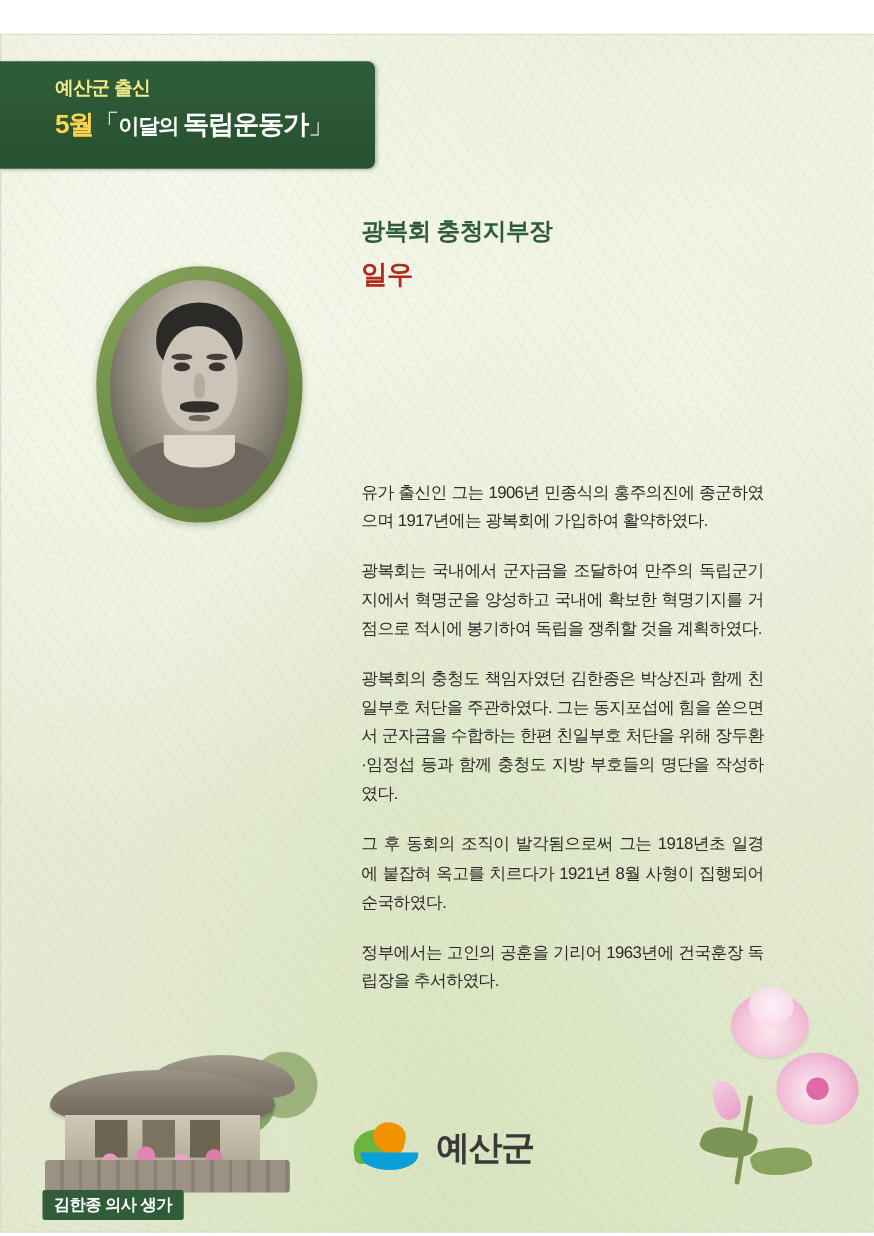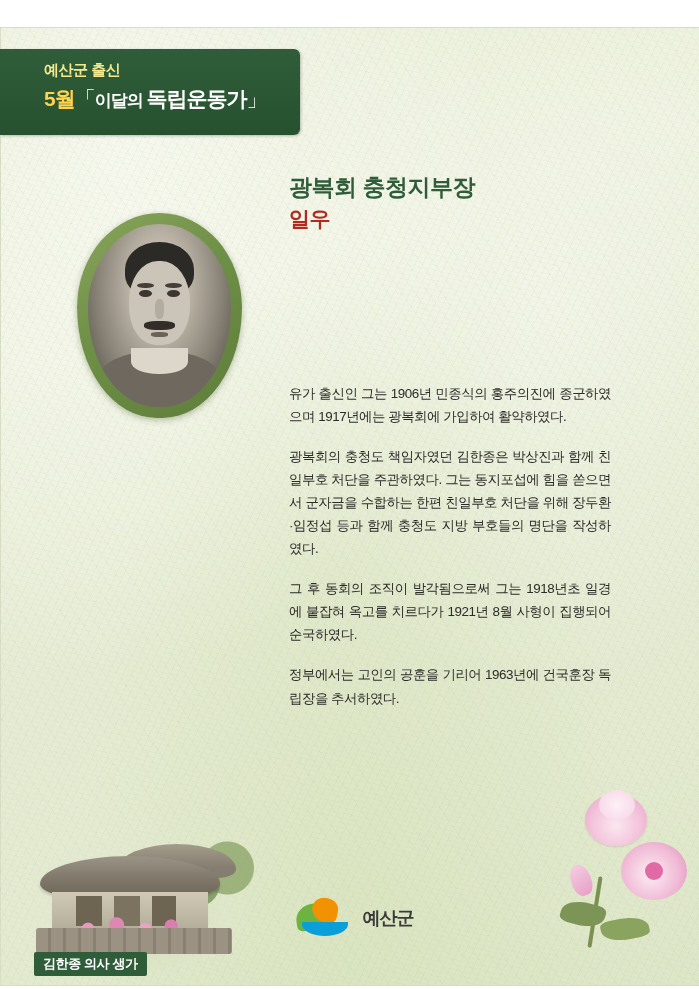--- a/index.html
+++ b/index.html
@@ -80,21 +80,21 @@
   .pp-brR{position:absolute;left:54%;top:32%;width:12%;height:3%;background:#463f38;border-radius:50%;}
   .pp-nose{position:absolute;left:47%;top:41%;width:6%;height:11%;background:#b3aca0;border-radius:40%;}
   .pp-mous{position:absolute;left:39%;top:53%;width:22%;height:5%;background:#322e29;border-radius:40%;}
   .pp-mouth{position:absolute;left:44%;top:59%;width:12%;height:2.5%;background:#6b635a;border-radius:40%;}
   .pp-body{position:absolute;left:8%;top:70%;width:84%;height:34%;background:#6e685e;border-radius:42% 42% 0 0;}
   .pp-collar{position:absolute;left:30%;top:68%;width:40%;height:14%;background:#dcd6cb;transform:rotate(0deg);border-radius:0 0 48% 48%;}
 
   
   .heading-org{
     position:absolute;left:289px;top:145px;
-    color:#2f5d3a;font-size:23px;font-weight:bold;letter-spacing:-0.5px;
+    color:#2f5d3a;font-size:19px;font-weight:bold;letter-spacing:-0.5px;
   }
   .name-row{
     position:absolute;left:289px;top:178px;
     display:flex;align-items:flex-end;gap:20px;
   }
   .name-alias{
     color:#b02a1e;font-size:21px;font-weight:bold;letter-spacing:-0.5px;
     padding-bottom:6px;
   }
   .name-main{
@@ -184,21 +184,21 @@
 
   
   .logo{
     position:absolute;left:50%;transform:translateX(-50%);bottom:48px;
     display:flex;align-items:center;gap:9px;
   }
   .logo-mark{position:relative;width:58px;height:40px;}
   .lm-green{position:absolute;left:0;top:6px;width:30px;height:26px;background:#6cb33f;border-radius:60% 10% 40% 20%;transform:rotate(-8deg);}
   .lm-orange{position:absolute;left:16px;top:0px;width:26px;height:24px;background:#f39200;border-radius:50% 50% 30% 60%;transform:rotate(12deg);}
   .lm-blue{position:absolute;left:6px;top:24px;width:46px;height:14px;background:#0a9fd8;border-radius:0 0 60% 60%/0 0 100% 100%;}
-  .logo-text{font-size:18px;font-weight:bold;color:#3a3a38;letter-spacing:-1px;}
+  .logo-text{font-size:27px;font-weight:bold;color:#3a3a38;letter-spacing:-1px;}
 </style>
 </head>
 <body>
 
 <div class="poster">
 
   <div class="banner"></div>
   <div class="banner-line1">예산군 출신</div>
   <div class="banner-line2">
     <span class="month">5월</span><span class="brk">「</span><span class="small">이달의 </span><span class="emph">독립운동가</span><span class="brk">」</span>
@@ -221,20 +221,21 @@
     </div>
   </div>
 
   <div class="heading-org">광복회 충청지부장</div>
   <div class="name-row">
     <div class="name-alias">일우</div>
   </div>
 
   <div class="body-text">
     <p>유가 출신인 그는 1906년 민종식의 홍주의진에 종군하였으며 1917년에는 광복회에 가입하여 활약하였다.</p>
+    <p>광복회는 국내에서 군자금을 조달하여 만주의 독립군기지에서 혁명군을 양성하고 국내에 확보한 혁명기지를 거점으로 적시에 봉기하여 독립을 쟁취할 것을 계획하였다.</p>
     <p>광복회의 충청도 책임자였던 김한종은 박상진과 함께 친일부호 처단을 주관하였다. 그는 동지포섭에 힘을 쏟으면서 군자금을 수합하는 한편 친일부호 처단을 위해 장두환·임정섭 등과 함께 충청도 지방 부호들의 명단을 작성하였다.</p>
     <p>그 후 동회의 조직이 발각됨으로써 그는 1918년초 일경에 붙잡혀 옥고를 치르다가 1921년 8월 사형이 집행되어 순국하였다.</p>
     <p>정부에서는 고인의 공훈을 기리어 1963년에 건국훈장 독립장을 추서하였다.</p>
   </div>
 
   <div class="house">
     <div class="house-bg"></div>
     <div class="trees"></div>
     <div class="roof2"></div>
     <div class="roof"></div>

